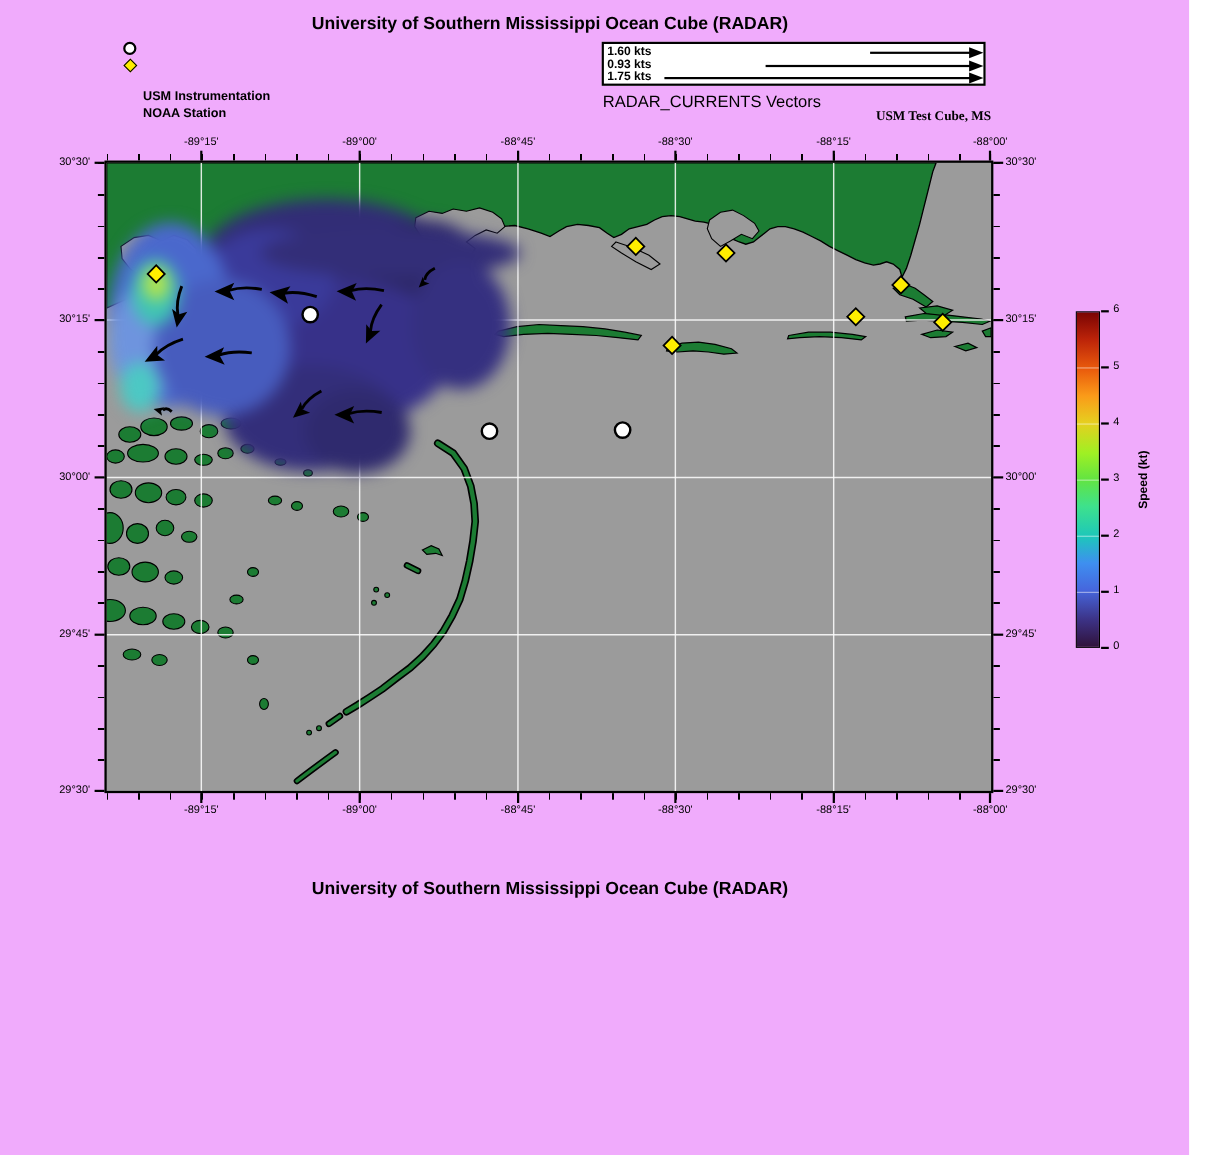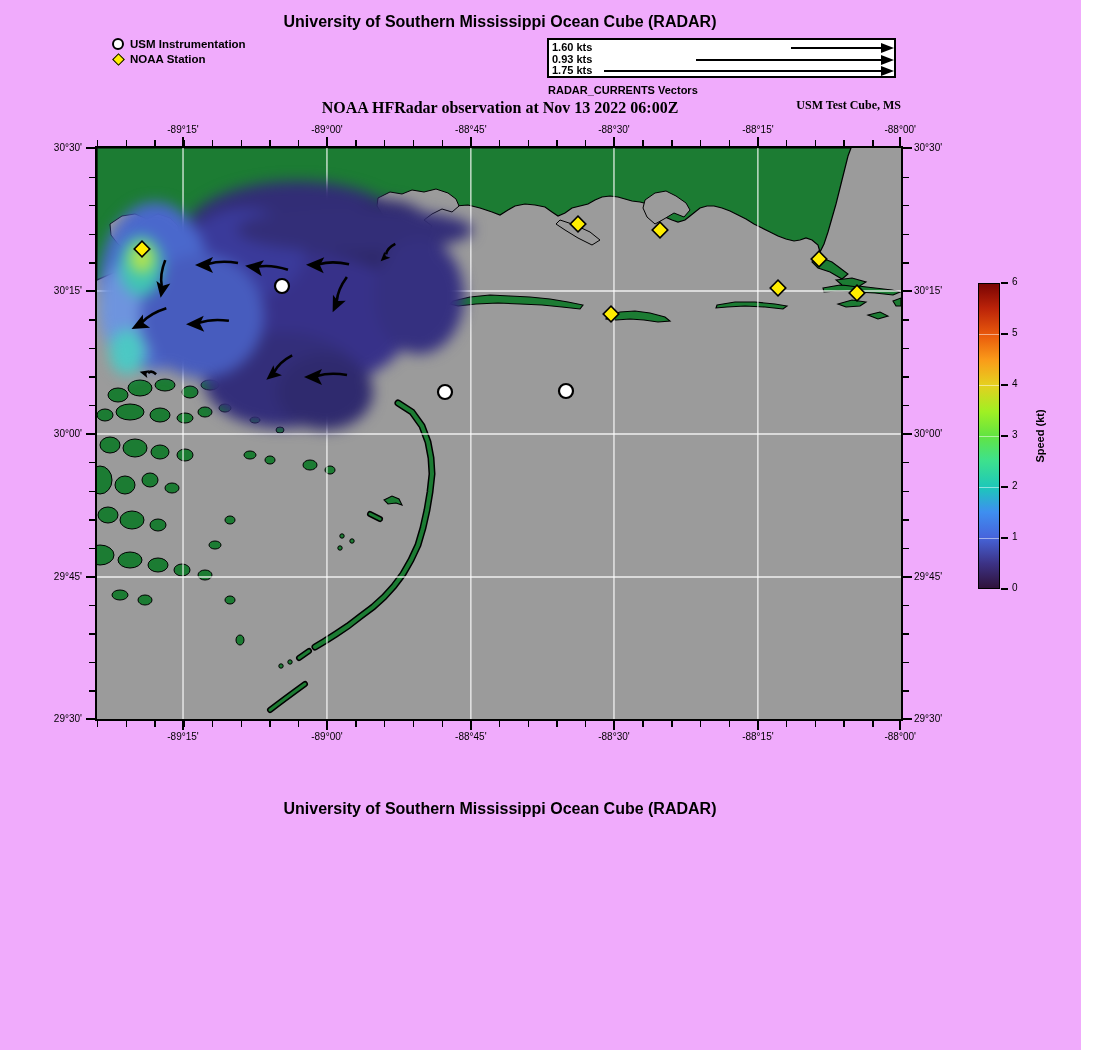--- a/index.html
+++ b/index.html
@@ -6,32 +6,32 @@
   .page{position:relative;width:1081px;height:1050px;background:#f0abfc;overflow:hidden;
         font-family:"Liberation Sans",sans-serif;color:#000;}
   .title{position:absolute;left:97px;top:13px;width:806px;text-align:center;
          font-size:16px;font-weight:bold;}
   .bottom-title{position:absolute;left:97px;top:800px;width:806px;text-align:center;
          font-size:16px;font-weight:bold;}
   .subtitle{position:absolute;left:97px;top:99px;width:806px;text-align:center;
          font-family:"Liberation Serif",serif;font-size:16px;font-weight:bold;}
   .range-label{position:absolute;left:600px;top:98px;width:301px;text-align:right;
          font-family:"Liberation Serif",serif;font-size:12px;font-weight:bold;}
-  .legend-label{position:absolute;left:130px;font-size:11.5px;font-weight:bold;}
+  .legend-label{position:absolute;left:130px;font-size:11.5px;font-weight:bold;margin-top:44px;}
   .legend-circle{position:absolute;left:112px;top:38px;width:12px;height:12px;border:2px solid #000;
          border-radius:50%;background:#fff;box-sizing:border-box;}
   .legend-diamond{position:absolute;left:114px;top:55px;width:9px;height:9px;border:1.5px solid #000;
          background:#ffee00;transform:rotate(45deg);box-sizing:border-box;}
   .scalebox{position:absolute;left:547px;top:38px;width:349px;height:40px;border:2px solid #000;
          background:#fff;box-sizing:border-box;}
   .scale-label{position:absolute;font-size:11px;font-weight:bold;line-height:11px;}
   .scale-line{position:absolute;height:1.5px;background:#000;}
   .scale-head{position:absolute;width:0;height:0;border-top:5px solid transparent;
          border-bottom:5px solid transparent;border-left:13px solid #000;}
-  .scale-caption{position:absolute;left:548px;top:84px;font-size:11px;font-weight:bold;}
+  .scale-caption{position:absolute;left:548px;top:84px;font-size:15px;font-weight:normal;}
   .map{position:absolute;left:95px;top:146px;width:808px;height:575px;border:2px solid #000;
          box-sizing:border-box;background:#9b9b9b;overflow:hidden;}
   .layer{position:absolute;left:0;top:0;width:804px;height:571px;}
   .blob{position:absolute;left:0;top:0;width:804px;height:571px;filter:blur(7px);}
   .blob div{position:absolute;border-radius:50%;}
   .xlab{position:absolute;width:80px;text-align:center;font-size:10px;}
   .ylabL{position:absolute;left:26px;width:56px;text-align:right;font-size:10px;}
   .ylabR{position:absolute;left:914px;width:60px;text-align:left;font-size:10px;}
   .tickv{position:absolute;width:1.5px;height:9px;background:#000;}
   .tickh{position:absolute;height:1.5px;width:9px;background:#000;}
@@ -70,21 +70,20 @@
   <div class="scale-label" style="left:552px;top:54px;">0.93 kts</div>
   <div class="scale-label" style="left:552px;top:65px;">1.75 kts</div>
   <div class="scale-line" style="left:791px;top:47px;width:93px;"></div>
   <div class="scale-line" style="left:696px;top:59px;width:188px;"></div>
   <div class="scale-line" style="left:604px;top:70px;width:280px;"></div>
   <div class="scale-head" style="left:881px;top:43px;"></div>
   <div class="scale-head" style="left:881px;top:55px;"></div>
   <div class="scale-head" style="left:881px;top:66px;"></div>
   <div class="scale-caption">RADAR_CURRENTS Vectors</div>
 
-  <div class="subtitle">NOAA HFRadar observation at Nov 13 2022 06:00Z</div>
   <div class="range-label">USM Test Cube, MS</div>
 
   <div class="minor-top"></div>
   <div class="minor-bottom"></div>
   <div class="minor-left"></div>
   <div class="minor-right"></div>
 
   <div class="map">
     <svg id="land-svg" class="layer" width="804" height="571" viewBox="0 0 804 571">
         <path fill="#1c7c33" stroke="#000000" stroke-width="1.2" d="M0,0 L754,0 L751,8 748,20 745,32 742,44 739,56 735,70 731,84 727,96 723,104 721,97 715,92 709,90 703,92 697,93 689,91 681,88 673,84 665,80 657,76 649,71 641,67 633,63 625,60 617,58 610,58 603,60 598,64 593,68 588,72 581,74 575,72 568,69 563,64 558,60 551,56 543,54 535,53 528,51 521,49 513,48 505,49 498,52 491,56 483,58 475,60 468,65 461,68 455,64 448,59 438,57 428,56 418,58 411,62 403,67 395,64 383,60 371,57 358,58 343,60 328,62 315,64 303,66 288,67 268,70 248,74 228,80 208,85 188,90 168,93 148,97 128,100 108,103 88,106 75,110 58,116 38,120 18,124 0,132 Z"></path>

